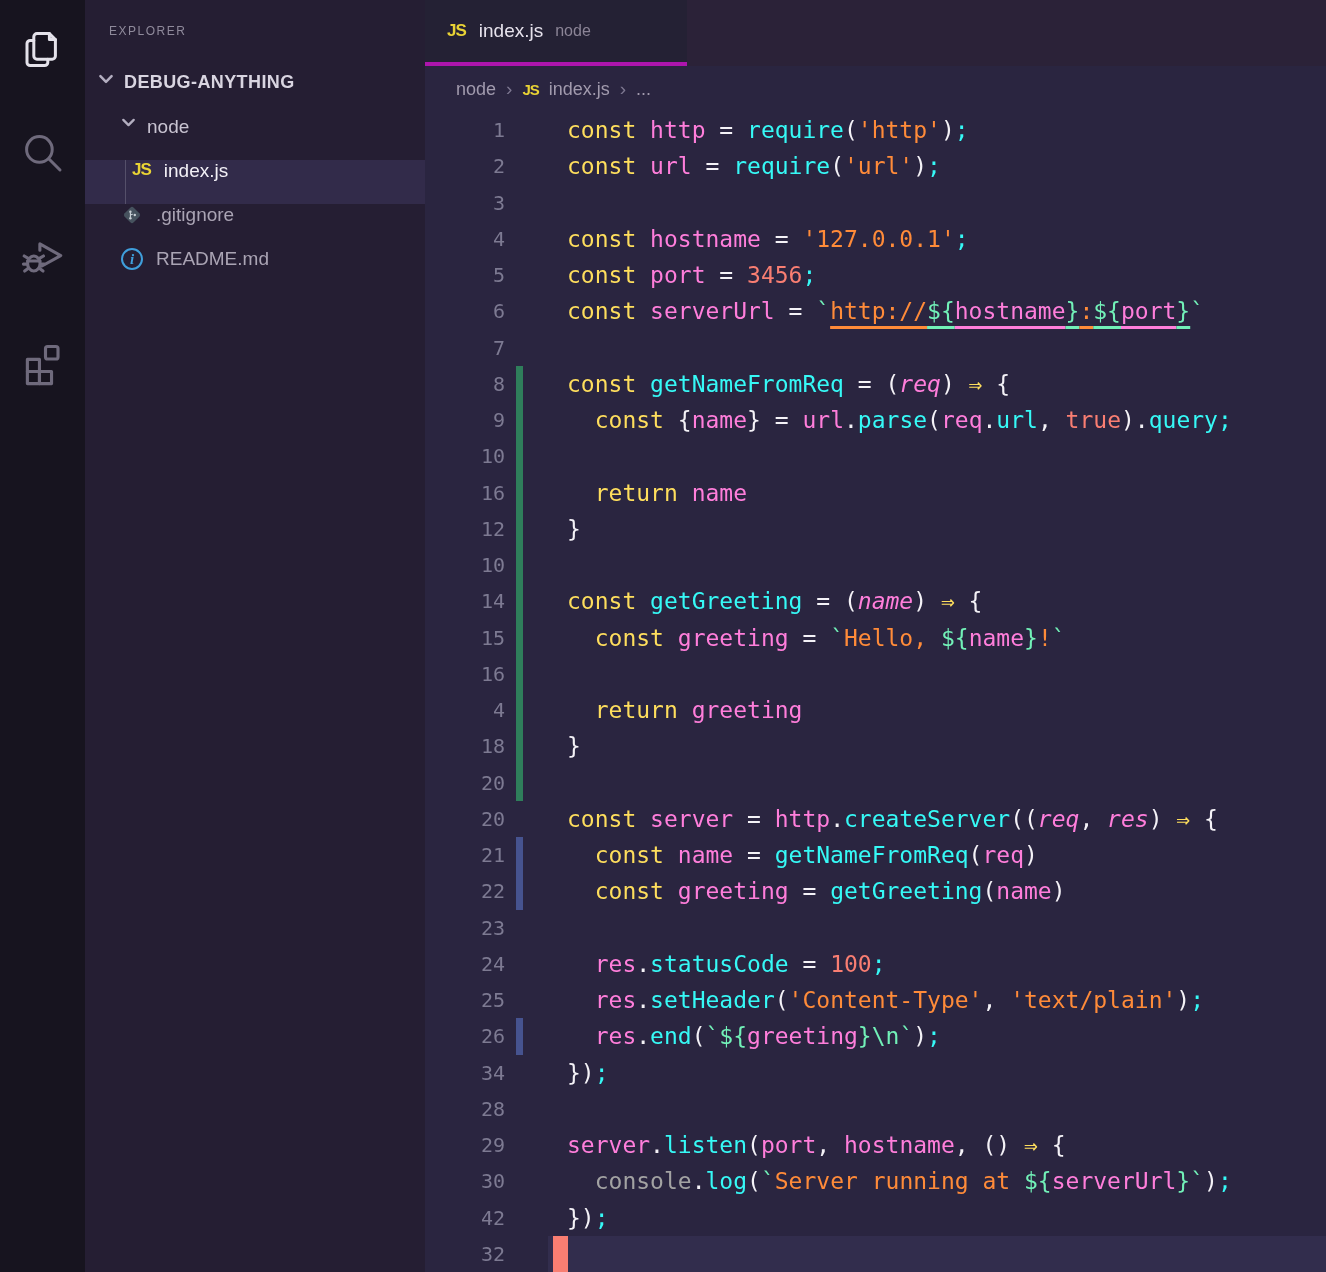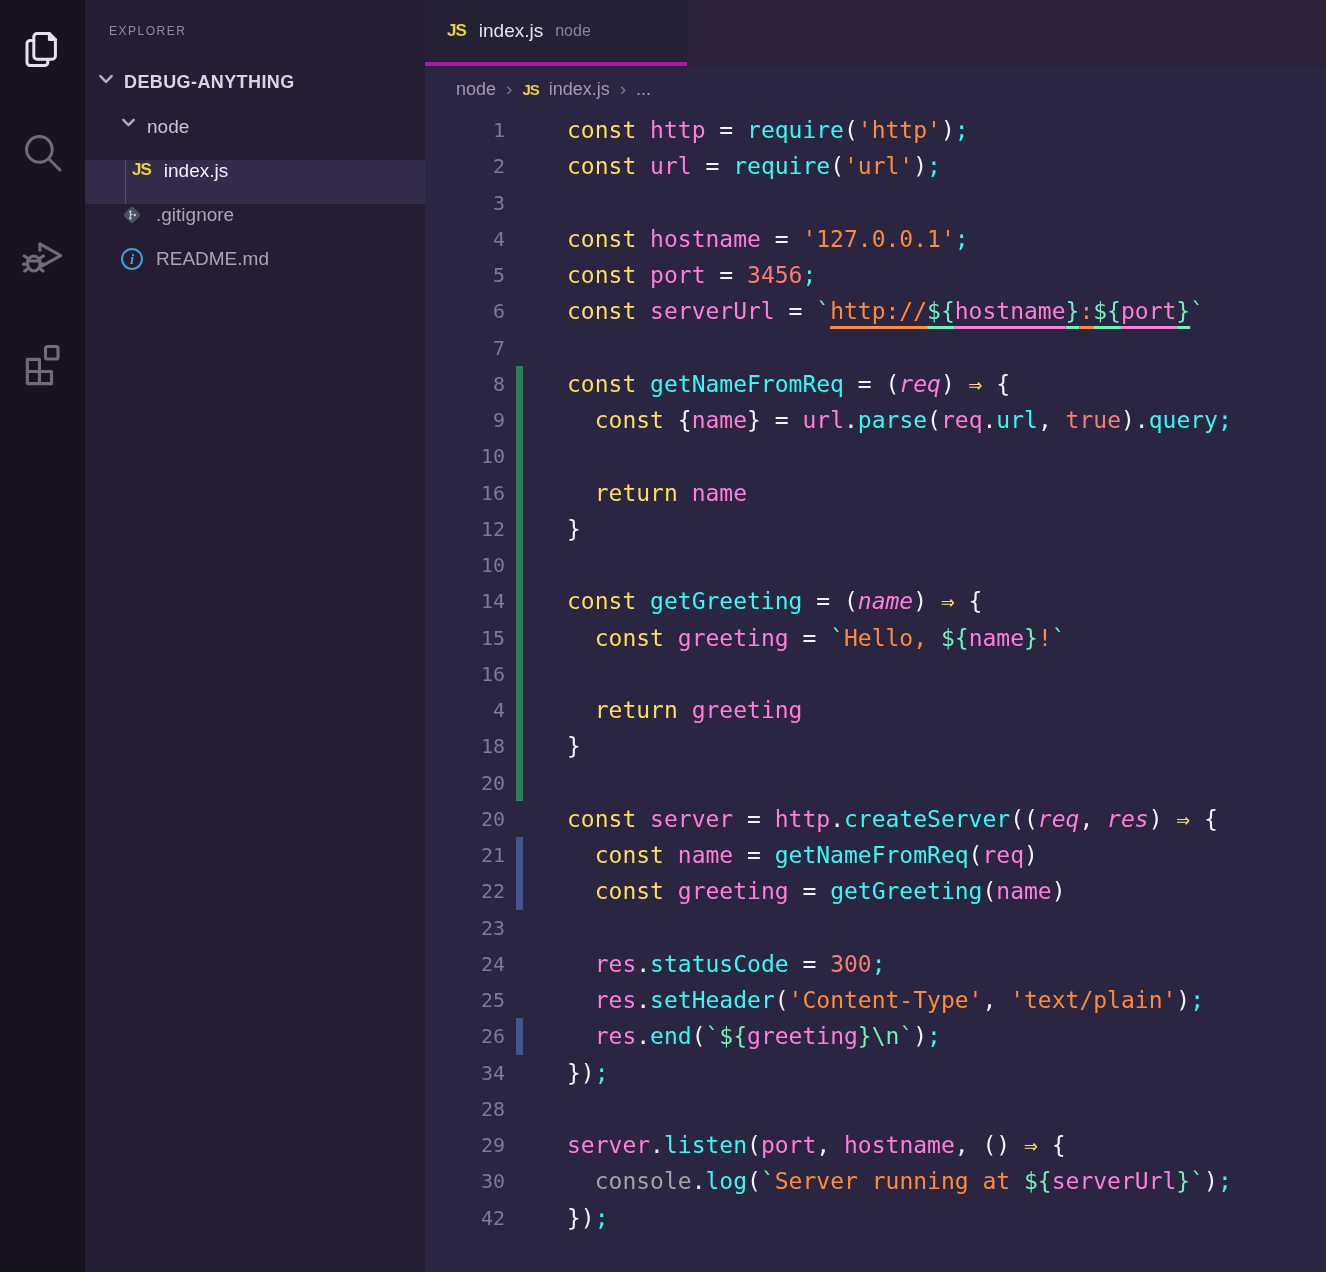--- a/index.html
+++ b/index.html
@@ -188,22 +188,23 @@
       <div class="crow"><span class="ln">14</span><span class="gbar a"></span><span class="ctext"><span class="t-k">const </span><span class="t-f">getGreeting</span><span class="t-p"> = (</span><span class="t-i">name</span><span class="t-p">) </span><span class="t-a">⇒</span><span class="t-p"> {</span></span></div>
       <div class="crow"><span class="ln">15</span><span class="gbar a"></span><span class="ctext"><span class="t-p">  </span><span class="t-k">const </span><span class="t-v">greeting</span><span class="t-p"> = </span><span class="t-g">`</span><span class="t-s">Hello, </span><span class="t-g">${</span><span class="t-v">name</span><span class="t-g">}</span><span class="t-s">!</span><span class="t-g">`</span></span></div>
       <div class="crow"><span class="ln">16</span><span class="gbar a"></span><span class="ctext"></span></div>
       <div class="crow"><span class="ln">4</span><span class="gbar a"></span><span class="ctext"><span class="t-p">  </span><span class="t-k">return </span><span class="t-v">greeting</span></span></div>
       <div class="crow"><span class="ln">18</span><span class="gbar a"></span><span class="ctext"><span class="t-p">}</span></span></div>
       <div class="crow"><span class="ln">20</span><span class="gbar a"></span><span class="ctext"></span></div>
       <div class="crow"><span class="ln">20</span><span class="gbar"></span><span class="ctext"><span class="t-k">const </span><span class="t-v">server</span><span class="t-p"> = </span><span class="t-v">http</span><span class="t-p">.</span><span class="t-f">createServer</span><span class="t-p">((</span><span class="t-i">req</span><span class="t-p">, </span><span class="t-i">res</span><span class="t-p">) </span><span class="t-a">⇒</span><span class="t-p"> {</span></span></div>
       <div class="crow"><span class="ln">21</span><span class="gbar m"></span><span class="ctext"><span class="t-p">  </span><span class="t-k">const </span><span class="t-v">name</span><span class="t-p"> = </span><span class="t-f">getNameFromReq</span><span class="t-p">(</span><span class="t-v">req</span><span class="t-p">)</span></span></div>
       <div class="crow"><span class="ln">22</span><span class="gbar m"></span><span class="ctext"><span class="t-p">  </span><span class="t-k">const </span><span class="t-v">greeting</span><span class="t-p"> = </span><span class="t-f">getGreeting</span><span class="t-p">(</span><span class="t-v">name</span><span class="t-p">)</span></span></div>
       <div class="crow"><span class="ln">23</span><span class="gbar"></span><span class="ctext"></span></div>
-      <div class="crow"><span class="ln">24</span><span class="gbar"></span><span class="ctext"><span class="t-p">  </span><span class="t-v">res</span><span class="t-p">.</span><span class="t-f">statusCode</span><span class="t-p"> = </span><span class="t-n">300</span><span class="t-f">;</span></span></div>
+      <div class="crow"><span class="ln">24</span><span class="gbar"></span><span class="ctext"><span class="t-p">  </span><span class="t-v">res</span><span class="t-p">.</span><span class="t-f">statusCode</span><span class="t-p"> = </span><span class="t-n">100</span><span class="t-f">;</span></span></div>
       <div class="crow"><span class="ln">25</span><span class="gbar"></span><span class="ctext"><span class="t-p">  </span><span class="t-v">res</span><span class="t-p">.</span><span class="t-f">setHeader</span><span class="t-p">(</span><span class="t-s">'Content-Type'</span><span class="t-p">, </span><span class="t-s">'text/plain'</span><span class="t-p">)</span><span class="t-f">;</span></span></div>
       <div class="crow"><span class="ln">26</span><span class="gbar m"></span><span class="ctext"><span class="t-p">  </span><span class="t-v">res</span><span class="t-p">.</span><span class="t-f">end</span><span class="t-p">(</span><span class="t-g">`${</span><span class="t-v">greeting</span><span class="t-g">}\n`</span><span class="t-p">)</span><span class="t-f">;</span></span></div>
       <div class="crow"><span class="ln">34</span><span class="gbar"></span><span class="ctext"><span class="t-p">})</span><span class="t-f">;</span></span></div>
       <div class="crow"><span class="ln">28</span><span class="gbar"></span><span class="ctext"></span></div>
       <div class="crow"><span class="ln">29</span><span class="gbar"></span><span class="ctext"><span class="t-v">server</span><span class="t-p">.</span><span class="t-f">listen</span><span class="t-p">(</span><span class="t-v">port</span><span class="t-p">, </span><span class="t-v">hostname</span><span class="t-p">, () </span><span class="t-a">⇒</span><span class="t-p"> {</span></span></div>
       <div class="crow"><span class="ln">30</span><span class="gbar"></span><span class="ctext"><span class="t-p">  </span><span class="t-r">console</span><span class="t-p">.</span><span class="t-f">log</span><span class="t-p">(</span><span class="t-g">`</span><span class="t-s">Server running at </span><span class="t-g">${</span><span class="t-v">serverUrl</span><span class="t-g">}</span><span class="t-g">`</span><span class="t-p">)</span><span class="t-f">;</span></span></div>
       <div class="crow"><span class="ln">42</span><span class="gbar"></span><span class="ctext"><span class="t-p">})</span><span class="t-f">;</span></span></div>
+      <div class="crow"><div class="line-hl"></div><div class="cursor"></div><span class="ln">32</span><span class="gbar"></span><span class="ctext"></span></div>
     </div>
 </div>
 
 </body></html>

